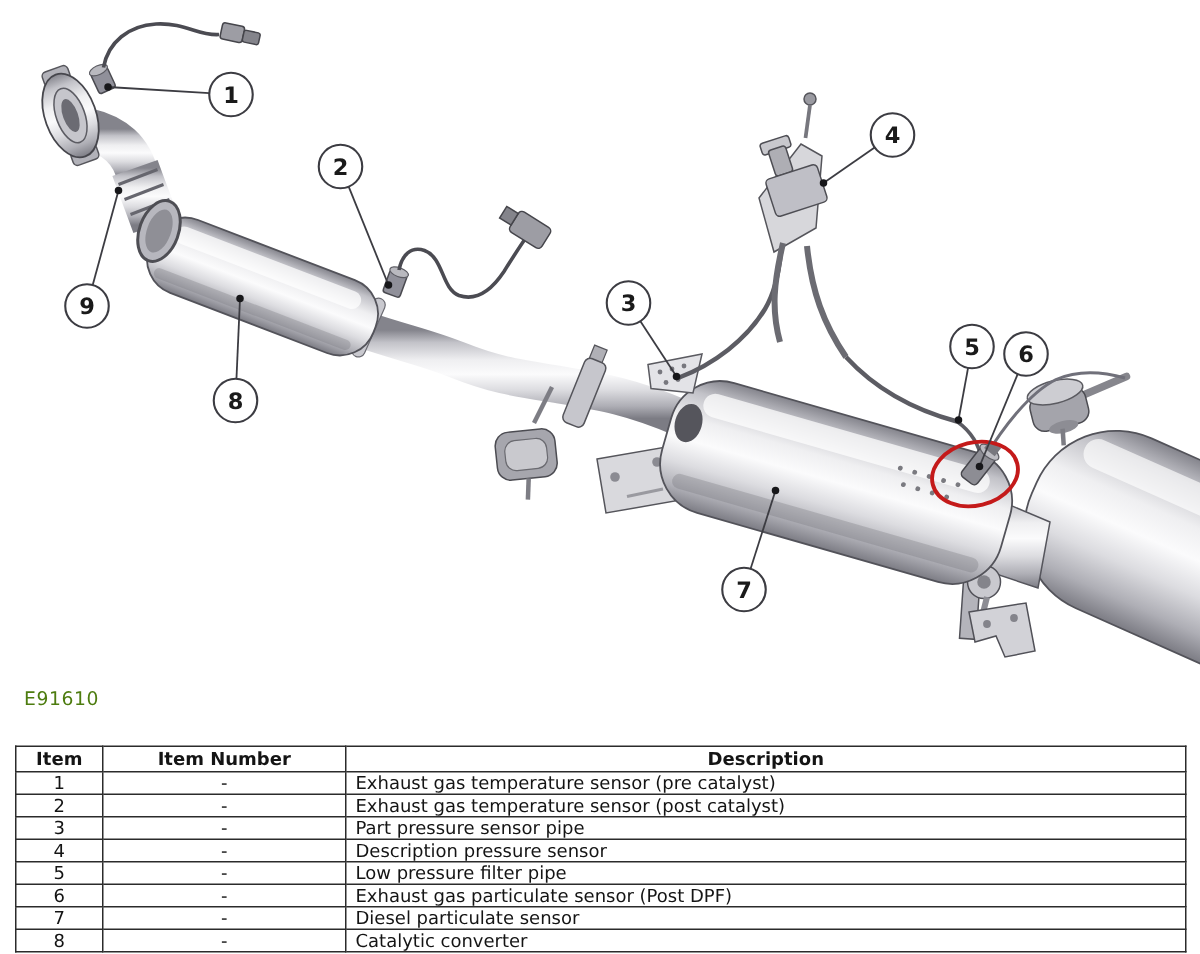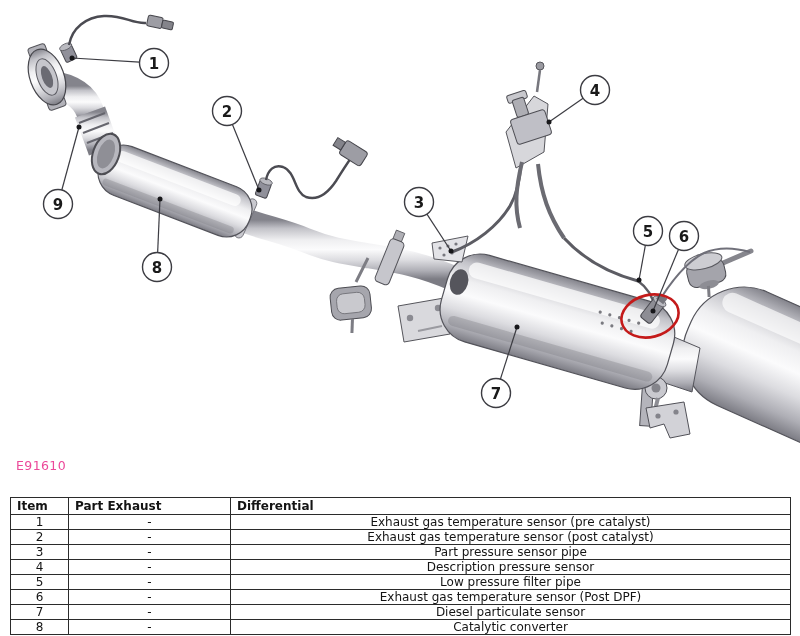--- a/index.html
+++ b/index.html
@@ -2,35 +2,35 @@
 <html><head>
 <meta charset="utf-8">
 <style>
   html,body{margin:0;padding:0;}
   body{
     width:800px;height:636px;position:relative;overflow:hidden;
     background:#ffffff;font-family:"DejaVu Sans","Liberation Sans",sans-serif;
   }
   #diagram{position:absolute;left:0;top:0;width:800px;height:497px;}
   #figure-code{
-    position:absolute;left:16px;top:458px;font-size:12.5px;color:#ec4899;
+    position:absolute;left:16px;top:458px;font-size:12.5px;color:#4d7c0f;
     letter-spacing:.4px;font-family:"DejaVu Sans",sans-serif;
   }
   table.parts{
     position:absolute;left:10px;top:497px;width:781px;
     border-collapse:collapse;table-layout:fixed;
     font-size:12px;color:#141414;
   }
   table.parts th,table.parts td{
     border:1px solid #2b2b2b;padding:0 6px;overflow:hidden;white-space:nowrap;
   }
-  table.parts th{height:16px;font-weight:bold;text-align:left;}
+  table.parts th{height:16px;font-weight:bold;text-align:center;}
   table.parts td{height:14px;line-height:14px;}
   td.c{text-align:center;}
-  td.l{text-align:center;}
+  td.l{text-align:left;}
 </style>
 </head>
 <body>
 
 <svg id="diagram" viewBox="0 0 800 497" xmlns="http://www.w3.org/2000/svg">
   <defs>
     <linearGradient id="met" x1="0" y1="0" x2="0" y2="1">
       <stop offset="0" stop-color="#84848c"></stop>
       <stop offset="0.14" stop-color="#c2c2c8"></stop>
       <stop offset="0.34" stop-color="#efeff1"></stop>
@@ -275,22 +275,22 @@
 
 <table class="parts">
   <colgroup>
       <col style="width:58px">
       <col style="width:162px">
       <col>
     </colgroup>
   <thead>
       <tr>
         <th>Item</th>
-        <th>Part Exhaust</th>
-        <th>Differential</th>
+        <th>Item Number</th>
+        <th>Description</th>
       </tr>
     </thead>
   <tbody>
       <tr>
         <td class="c">1</td>
         <td class="c">-</td>
         <td class="l">Exhaust gas temperature sensor (pre catalyst)</td>
       </tr>
       <tr>
         <td class="c">2</td>
@@ -308,21 +308,21 @@
         <td class="l">Description pressure sensor</td>
       </tr>
       <tr>
         <td class="c">5</td>
         <td class="c">-</td>
         <td class="l">Low pressure filter pipe</td>
       </tr>
       <tr>
         <td class="c">6</td>
         <td class="c">-</td>
-        <td class="l">Exhaust gas temperature sensor (Post DPF)</td>
+        <td class="l">Exhaust gas particulate sensor (Post DPF)</td>
       </tr>
       <tr>
         <td class="c">7</td>
         <td class="c">-</td>
         <td class="l">Diesel particulate sensor</td>
       </tr>
       <tr>
         <td class="c">8</td>
         <td class="c">-</td>
         <td class="l">Catalytic converter</td>

